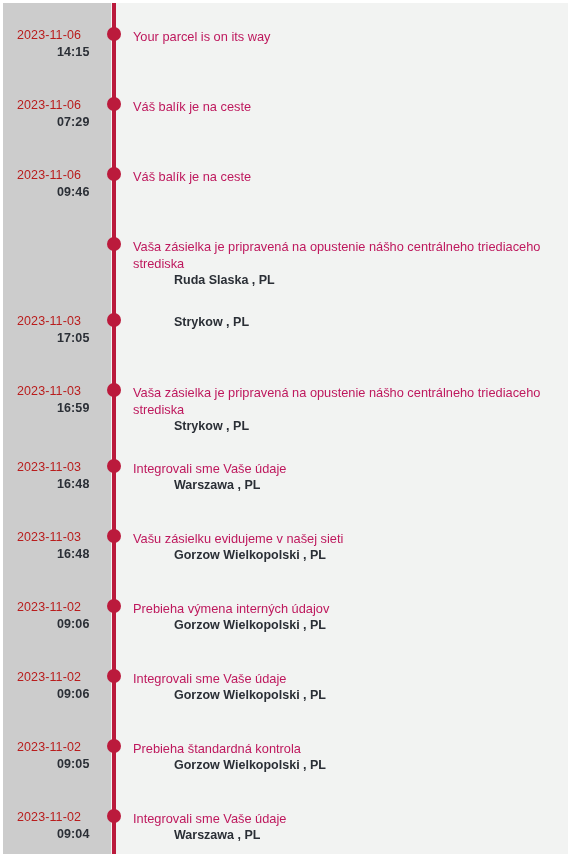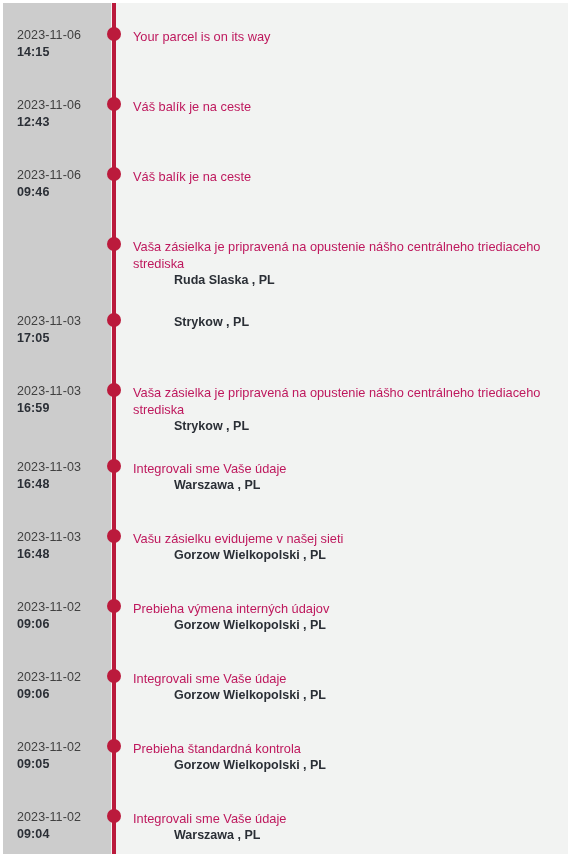--- a/index.html
+++ b/index.html
@@ -53,29 +53,30 @@
   .event-datetime {
     position:absolute;
     left:14px;
     top:24px;
     width:92px;
     line-height:17px;
   }
   .event-date {
     display:block;
     font-size:12.5px;
-    color:#404040;
+    color:#b91c1c;
     letter-spacing:0.1px;
   }
   .event-time {
     display:block;
     font-size:12.5px;
     font-weight:bold;
     color:#2b2f36;
     letter-spacing:0.1px;
+    margin-left:40px;
   }
   .event-body {
     margin-left:130px;
     width:412px;
     padding-top:2px;
   }
   .event-status {
     display:block;
     font-size:12.8px;
     color:#be185d;
@@ -104,21 +105,21 @@
           <span class="event-time">14:15</span>
         </div>
         <div class="event-body">
           <span class="event-status">Your parcel is on its way</span>
         </div>
       </div>
       <div class="timeline-event">
         <div class="event-dot"></div>
         <div class="event-datetime">
           <span class="event-date">2023-11-06</span>
-          <span class="event-time">12:43</span>
+          <span class="event-time">07:29</span>
         </div>
         <div class="event-body">
           <span class="event-status">Váš balík je na ceste</span>
         </div>
       </div>
       <div class="timeline-event">
         <div class="event-dot"></div>
         <div class="event-datetime">
           <span class="event-date">2023-11-06</span>
           <span class="event-time">09:46</span>

